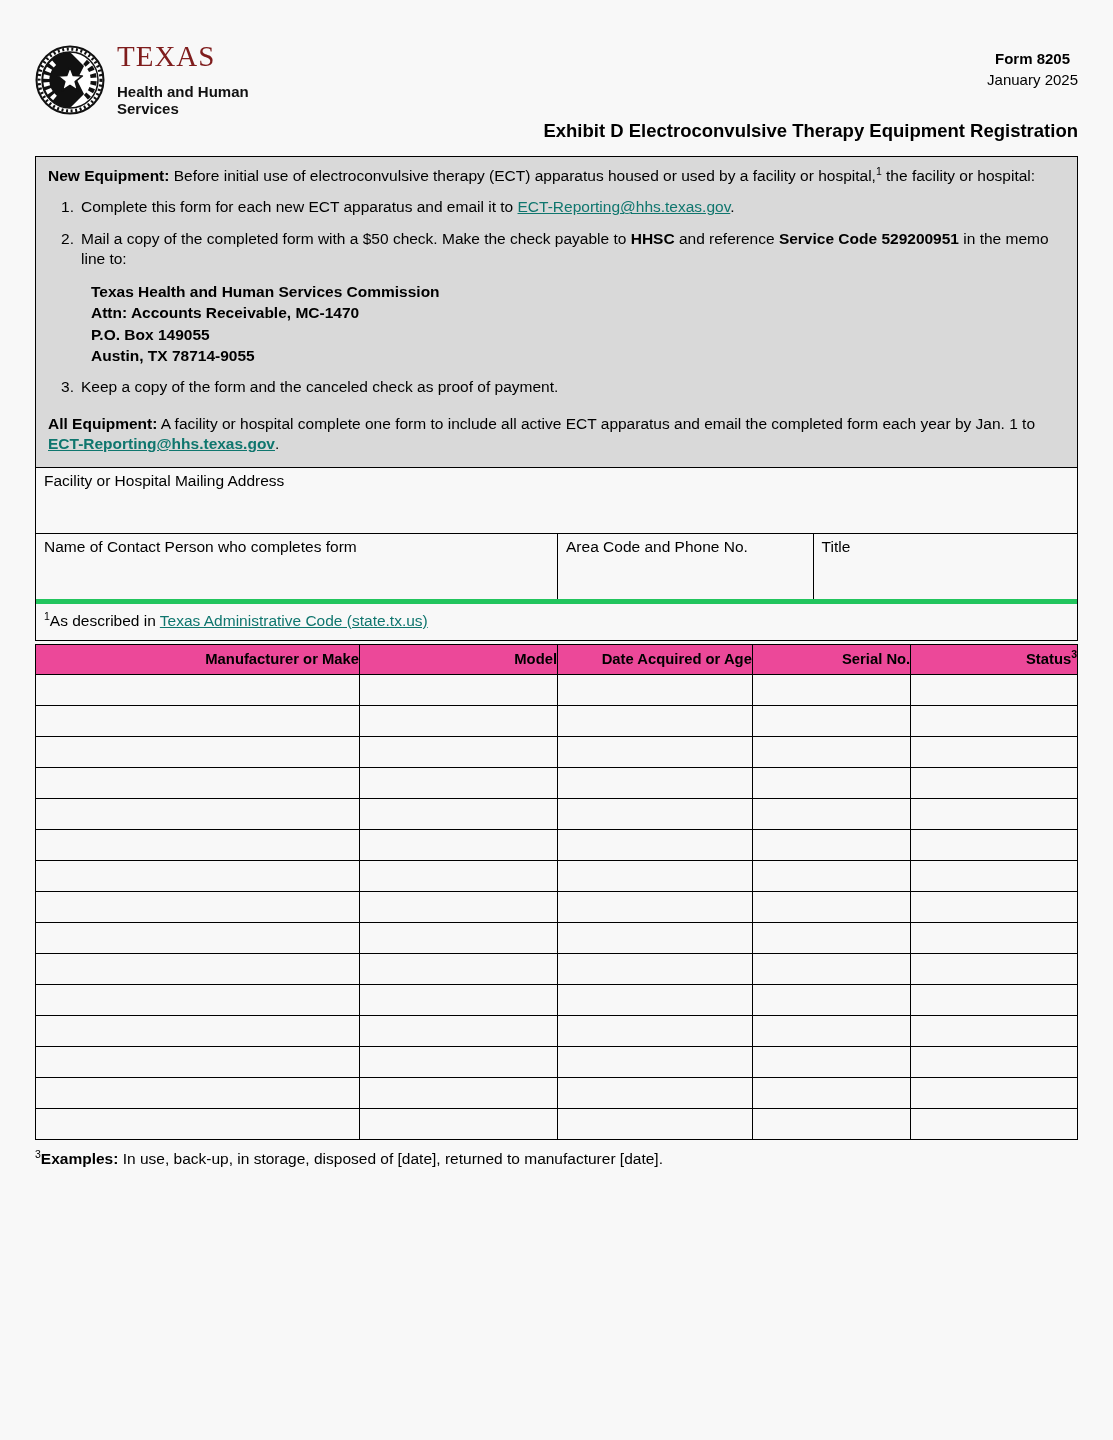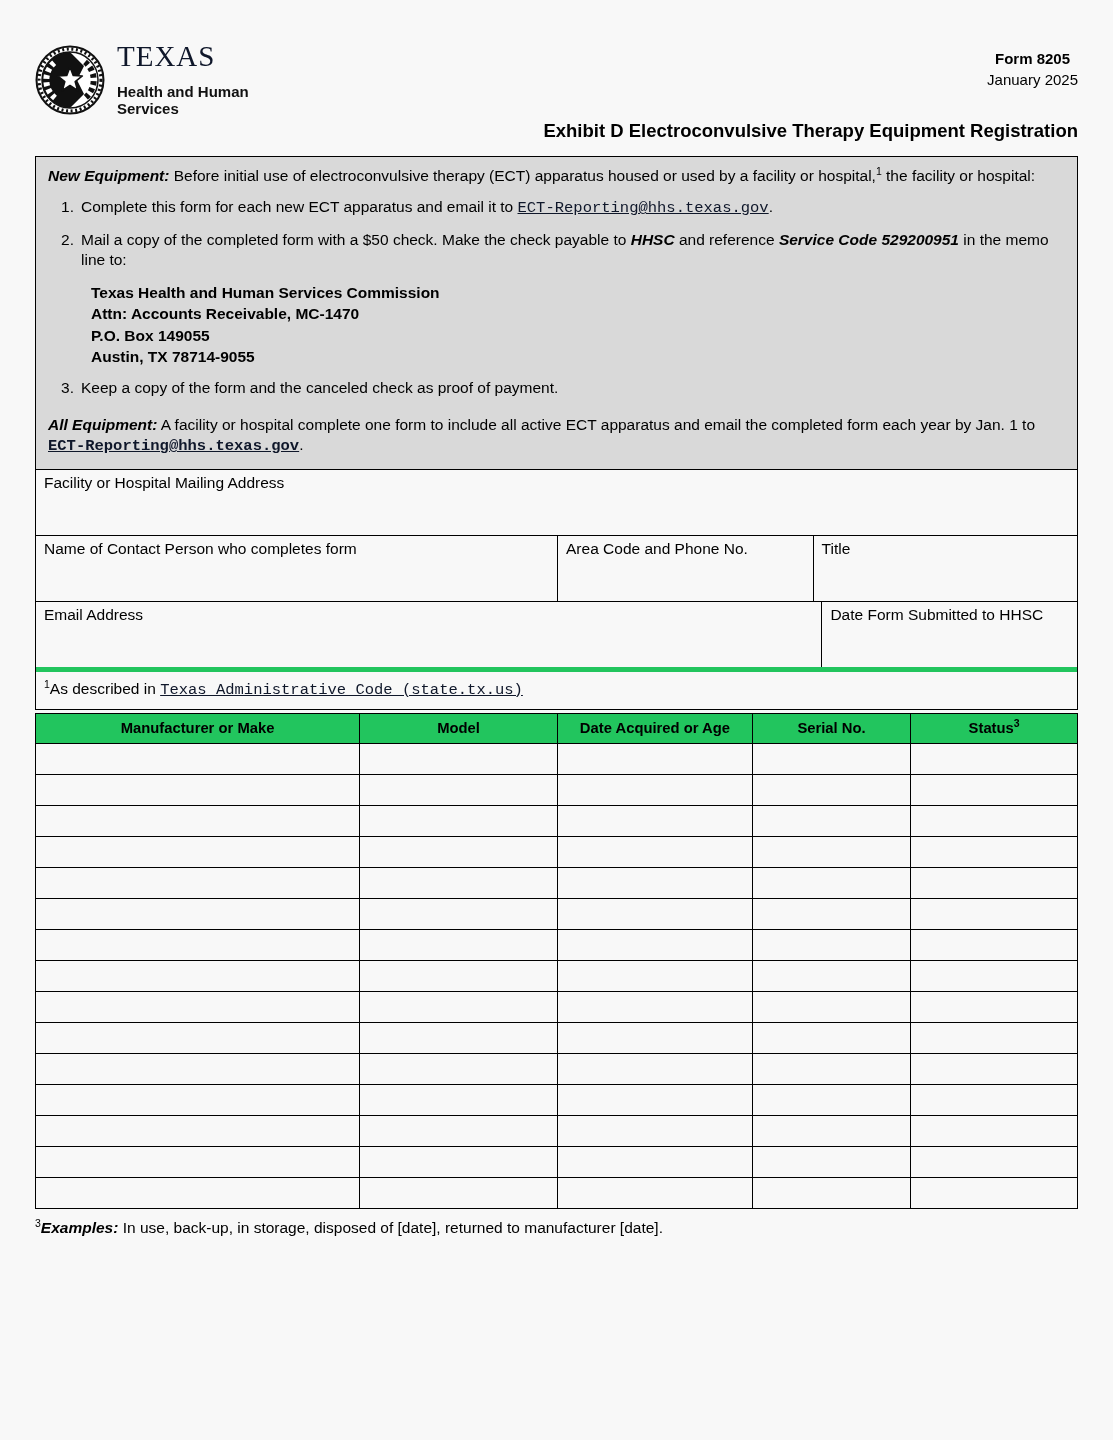--- a/index.html
+++ b/index.html
@@ -11,21 +11,21 @@
     overflow: hidden;
   }
   .page { padding: 42px 35px 0 35px; }
 
   
   .hdr { display: flex; justify-content: space-between; align-items: flex-start; height: 72px; }
   .logo { display: flex; align-items: center; gap: 12px; }
   .seal { width: 70px; height: 70px; flex: 0 0 auto; }
   .logo-text .agency-name {
     font-family: "Liberation Serif", serif;
-    font-size: 29px; letter-spacing: 1px; line-height: 1; color: #0f172a;
+    font-size: 29px; letter-spacing: 1px; line-height: 1; color: #7f1d1d;
   }
   .logo-text .agency-sub {
     font-size: 15px; font-weight: bold; line-height: 1.15; color: #111; margin-top: 12px;
   }
   .form-meta { text-align: center; font-size: 15px; line-height: 1.4; padding-top: 6px; }
   .form-meta .form-num { font-weight: bold; }
 
   .form-title {
     text-align: right; font-weight: bold; font-size: 18.5px;
     margin-top: 6px;
@@ -40,42 +40,42 @@
     font-size: 15.5px;
     line-height: 1.32;
   }
   .instructions p.lead { margin-bottom: 11px; }
   .steps { margin-left: 10px; }
   .step { display: flex; margin-bottom: 11px; }
   .step-num { width: 16px; text-align: right; margin-right: 7px; flex: 0 0 auto; }
   .addr-block { margin: 0 0 11px 33px; font-weight: bold; line-height: 1.38; }
   .all-equip { margin-top: 16px; }
 
-  a.lnk { color: #0f172a; text-decoration: underline; cursor: pointer; font-family: Liberation Mono, monospace; }
+  a.lnk { color: #0f766e; text-decoration: underline; cursor: pointer; }
   a.lnk.bold { font-weight: bold; }
-  b { font-weight: bold; font-style: italic; }
+  b { font-weight: bold; }
   sup { font-size: 10.5px; vertical-align: super; line-height: 0; }
 
   
   .form-grid { border: 1px solid #000; border-top: none; font-size: 15.5px; }
   .frow { display: flex; border-top: 1px solid #000; }
   .frow:first-child { border-top: none; }
   .fcell { padding: 4px 8px; border-left: 1px solid #000; }
   .fcell:first-child { border-left: none; }
   .h69 { height: 69px; } .h65 { height: 65px; }
   .w50 { width: 50.05%; } .w25 { width: 25.4%; } .w24 { width: 24.55%; } .w75 { width: 75.45%; }
   .w100 { width: 100%; }
 
   .fn-box { border-top: 5px solid #22c55e; padding: 5px 8px 7px 8px; font-size: 15.5px; line-height: 1.55; }
 
   
   table.equip { width: 100%; border-collapse: collapse; margin-top: 3px; }
   table.equip th {
-    background: #22c55e; border: 1px solid #000;
-    font-size: 14.8px; font-weight: bold; height: 30px; text-align: center; vertical-align: middle;
+    background: #ec4899; border: 1px solid #000;
+    font-size: 14.8px; font-weight: bold; height: 30px; text-align: right; vertical-align: middle;
   }
   table.equip td { border: 1px solid #000; height: 31px; }
 
   
   .footer-note { margin-top: 10px; font-size: 15.5px; }
 </style>
 </head>
 <body>
 
 <div class="page">
@@ -149,28 +149,20 @@
     </div>
     <div class="frow">
       <div class="fcell w50 h65">
         <span>Name of Contact Person who completes form</span>
       </div>
       <div class="fcell w24 h65">
         <span>Area Code and Phone No.</span>
       </div>
       <div class="fcell w25 h65">
         <span>Title</span>
-      </div>
-    </div>
-    <div class="frow">
-      <div class="fcell w75 h65">
-        <span>Email Address</span>
-      </div>
-      <div class="fcell w24 h65">
-        <span>Date Form Submitted to HHSC</span>
       </div>
     </div>
     <div class="fn-box">
       <div>
         <sup>1</sup><span>As described in </span><a class="lnk">Texas Administrative Code (state.tx.us)</a>
       </div>
     </div>
   </div>
 
   <table class="equip">

